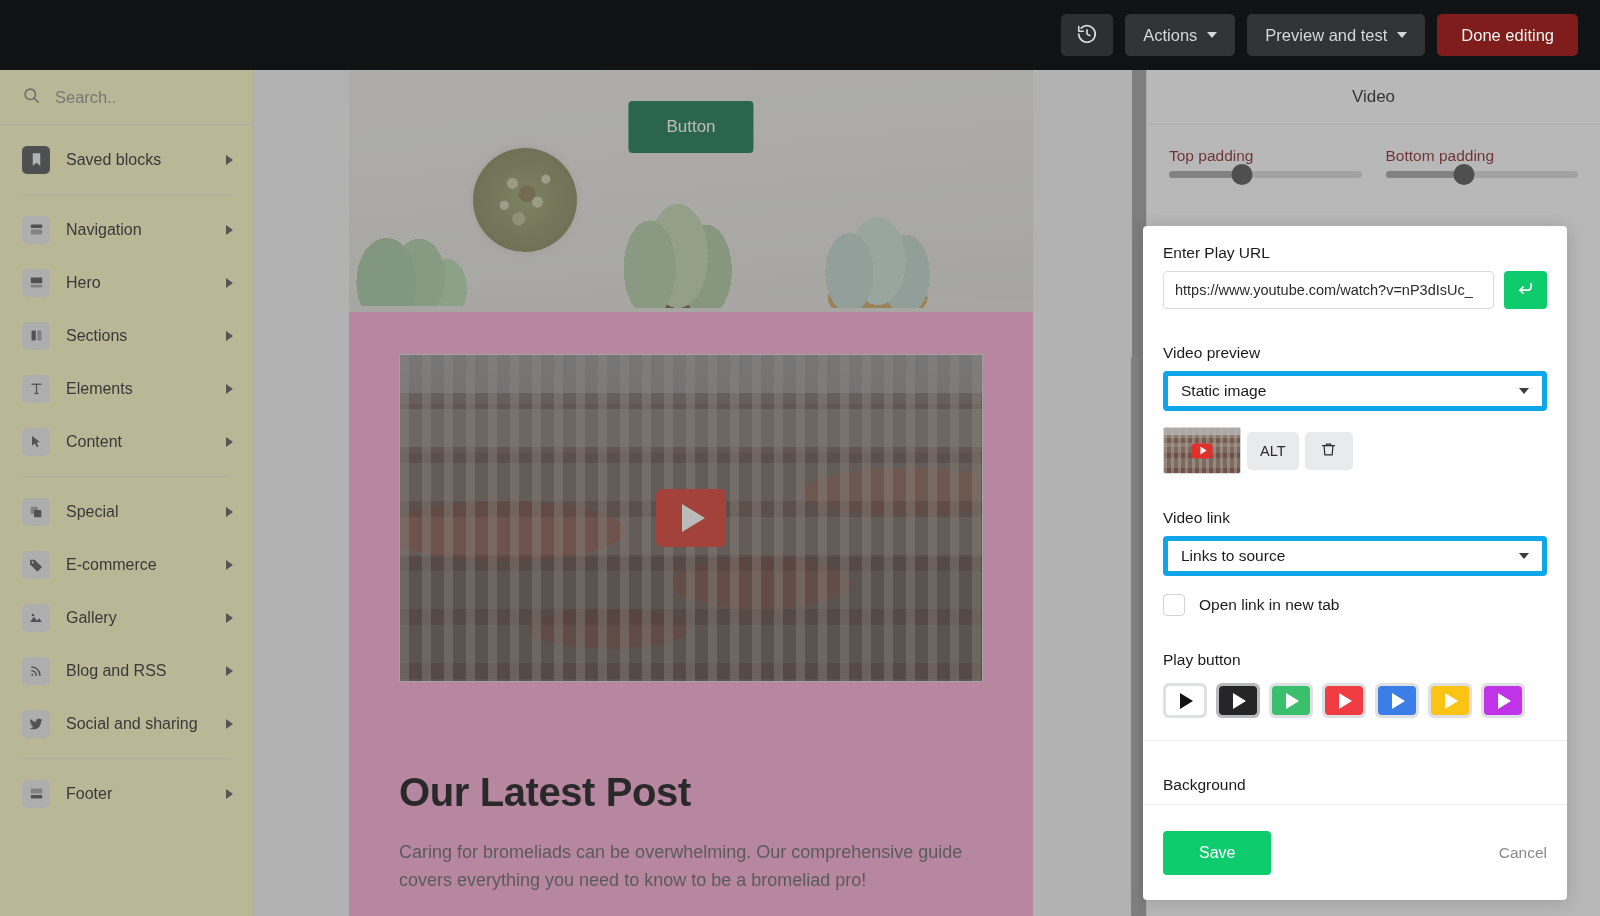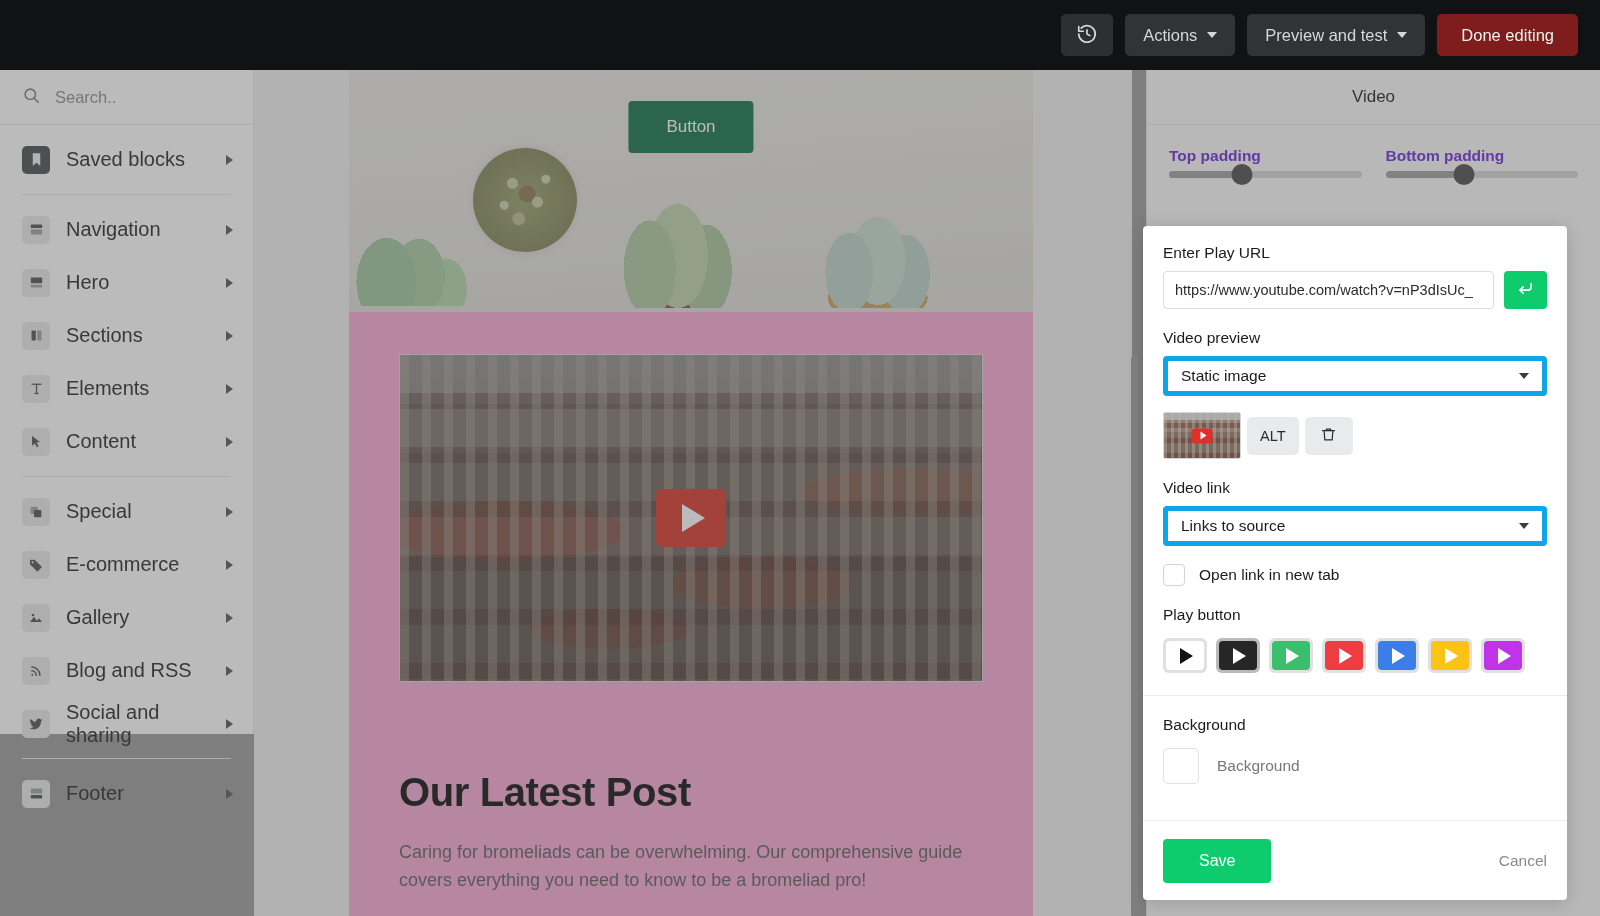--- a/index.html
+++ b/index.html
@@ -30,40 +30,40 @@
   }
   .tb-btn.primary { background: #7f1d1d; color: #eaf5ee; padding: 0 24px; }
   .caret-d {
     width: 0; height: 0; border-left: 5px solid transparent;
     border-right: 5px solid transparent; border-top: 6px solid currentColor;
     display: inline-block;
   }
 
   
   .sidebar {
-    position: absolute; top: 70px; left: 0; width: 254px; height: 664px;
-    background: #ffffff; border-right: 1px solid #e6e6e6; z-index: 10;
+    position: absolute; top: 70px; left: 0; width: 254px; height: 846px;
+    background: #fef9c3; border-right: 1px solid #e6e6e6; z-index: 10;
   }
   .search-row {
     height: 55px; display: flex; align-items: center; gap: 14px;
     padding: 0 22px; border-bottom: 1px solid #e8e8e8;
   }
   .search-text { font-size: 16.5px; color: #8d8d8d; }
   .side-scroll { padding-top: 8px; }
   .side-item {
     height: 53px; display: flex; align-items: center; gap: 16px;
     padding: 0 20px 0 22px; cursor: pointer;
   }
   .side-ico {
     width: 28px; height: 28px; border-radius: 5px; background: #e9eaeb;
     display: flex; align-items: center; justify-content: center;
     flex: 0 0 28px;
   }
   .side-ico.dark { background: #4a4b4d; }
-  .side-label { font-size: 20px; color: #262626; flex: 1; }
+  .side-label { font-size: 16px; color: #262626; flex: 1; }
   .chev {
     width: 0; height: 0; border-top: 5px solid transparent;
     border-bottom: 5px solid transparent; border-left: 7px solid #555;
   }
   .side-div { height: 1px; background: #e8e8e8; margin: 8px 22px; }
 
   
   .canvas-wrap {
     position: absolute; top: 70px; left: 254px; width: 878px; height: 846px;
     background: #f0f0f0; overflow: hidden; z-index: 5;
@@ -171,21 +171,21 @@
   .rpanel {
     position: absolute; top: 70px; right: 0; width: 454px; height: 846px;
     background: #fbfbfb; border-left: 1px solid #e3e3e3; z-index: 15;
   }
   .rp-head {
     height: 55px; display: flex; align-items: center; justify-content: center;
     font-size: 17px; color: #1c1c1c; border-bottom: 1px solid #e8e8e8;
   }
   .pad-row { display: flex; padding: 22px 22px 26px; gap: 24px; }
   .pad-col { flex: 1; }
-  .pad-label { font-size: 15.5px; color: #6d28d9; margin-bottom: 6px; font-weight: bold; }
+  .pad-label { font-size: 15.5px; color: #7f1d1d; margin-bottom: 6px; }
   .slider { position: relative; height: 7px; }
   .slider-track {
     position: absolute; left: 0; top: 0; width: 100%; height: 7px;
     background: #d6d6d6; border-radius: 4px;
   }
   .slider-fill {
     position: absolute; left: 0; top: 0; height: 7px;
     background: #a0a0a0; border-radius: 4px;
   }
   .slider-thumb {
@@ -216,21 +216,21 @@
   .url-input {
     flex: 1; height: 38px; border: 1px solid #dcdcdc; border-radius: 4px;
     padding: 0 11px; font-size: 14.5px; color: #2b2b2b; background: #fff;
     font-family: "Liberation Sans", sans-serif;
   }
   .url-go {
     width: 43px; height: 38px; background: #0ecb6e; border-radius: 4px;
     display: flex; align-items: center; justify-content: center;
     border: none; cursor: pointer; color: #fff;
   }
-  .sect { margin-top: 20px; }
+  .sect { margin-top: 35px; }
   .select {
     position: relative; height: 40px; border: 5px solid #0ea5e9;
     border-radius: 4px; display: flex; align-items: center;
     padding: 0 30px 0 13px; font-size: 15.5px; color: #1b1b1b;
     background: #fff; cursor: pointer;
   }
   .select .caret {
     position: absolute; right: 13px; width: 0; height: 0;
     border-left: 5px solid transparent; border-right: 5px solid transparent;
     border-top: 6px solid #3c3c3c;
@@ -293,21 +293,21 @@
   }
   .pb-tri.dark { border-left-color: #121212; }
   .modal-sep { height: 1px; background: #ececec; margin: 22px -20px 0; }
   .bg-swatch {
     width: 36px; height: 36px; border: 1.5px solid #e0e0e0; border-radius: 5px;
     background: #fff; cursor: pointer; flex: 0 0 36px;
   }
   .bg-row { display: flex; align-items: center; gap: 18px; margin-top: 14px; }
   .bg-txt { font-size: 15.5px; color: #777; }
   .modal-foot {
-    height: 80px; border-top: 1px solid #ececec; display: flex;
+    height: 96px; border-top: 1px solid #ececec; display: flex;
     align-items: center; justify-content: space-between; padding: 0 20px;
   }
   .save-btn {
     background: #0ecb6e; color: #fff; font-size: 16px; border: none;
     border-radius: 4px; padding: 13px 36px; cursor: pointer;
     font-family: "Liberation Sans", sans-serif;
   }
   .cancel-btn {
     background: none; border: none; font-size: 15.5px; color: #8a8a8a;
     cursor: pointer; font-family: "Liberation Sans", sans-serif;

